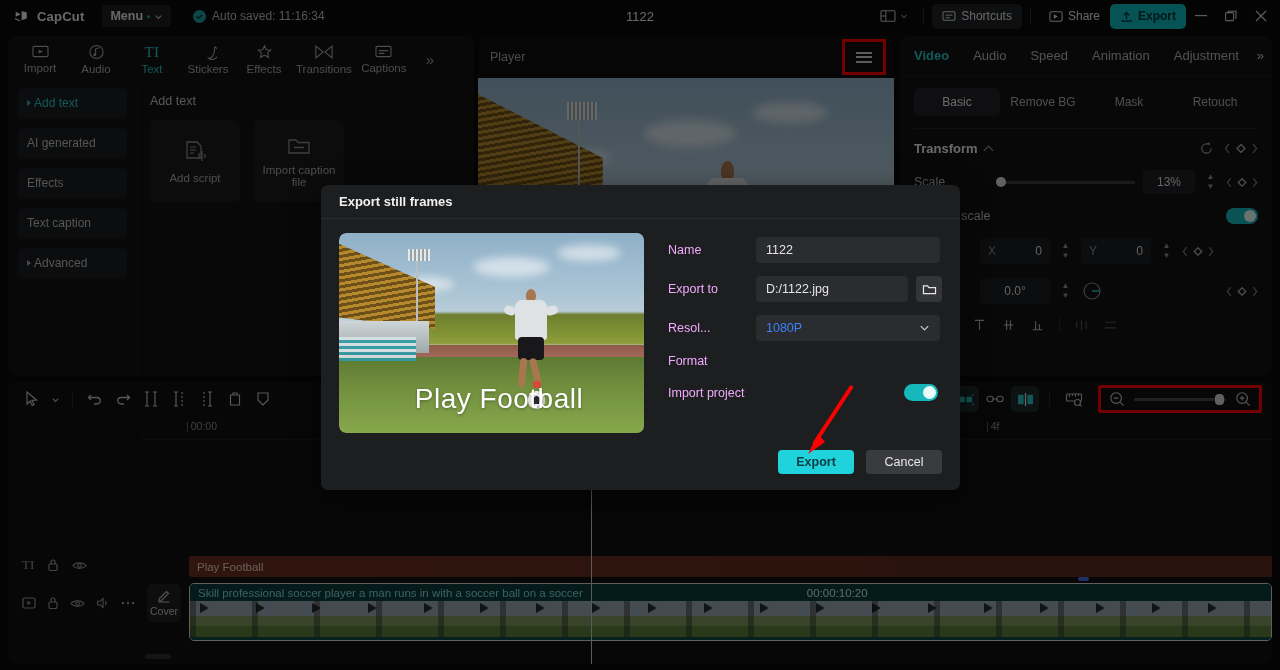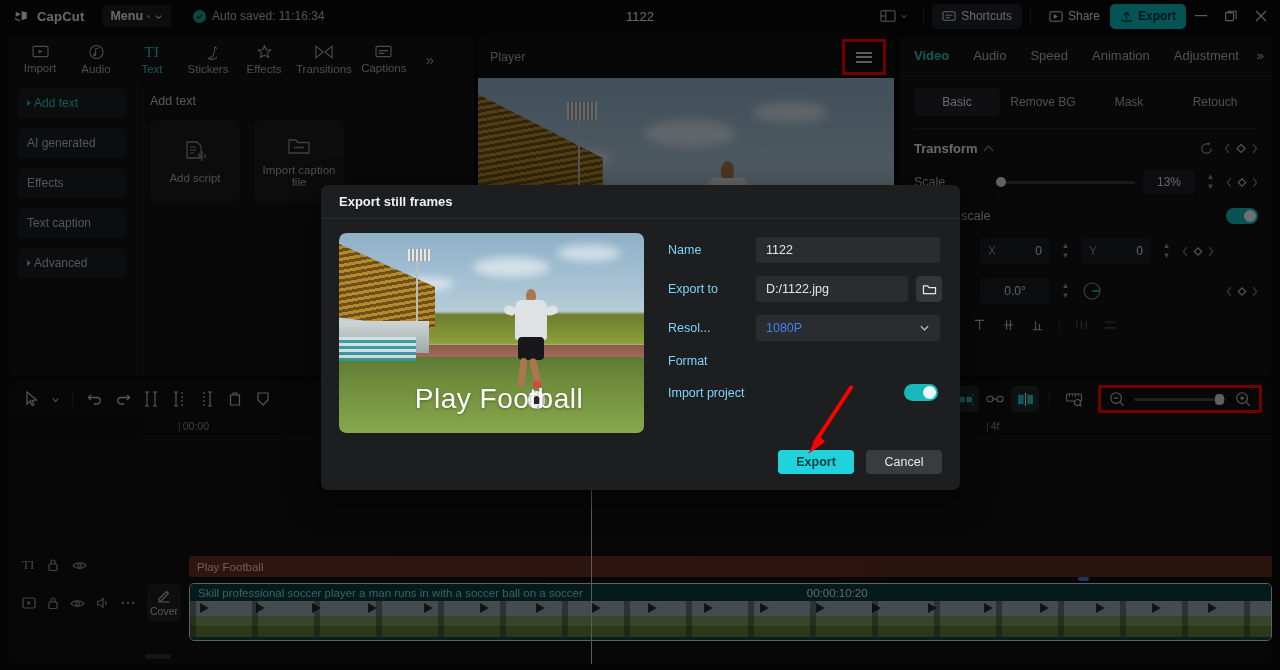--- a/index.html
+++ b/index.html
@@ -255,21 +255,21 @@
   }
   .modal-head { height: 34px; display: flex; align-items: center; padding-left: 18px;
                 font-size: 13px; font-weight: 700; color: #f0f0f0; border-bottom: 1px solid #2a2b2d; }
   .modal-body { display: flex; padding: 14px 18px 0 18px; }
   .thumb {
     width: 320px; height: 200px; border-radius: 7px; overflow: hidden; position: relative;
     background: #223;
   }
   .form { flex: 1; padding-left: 24px; padding-top: 4px; }
   .frow { display: flex; align-items: center; margin-bottom: 13px; }
-  .flabel { width: 88px; font-size: 12.5px; color: #7dd3fc; }
+  .flabel { width: 88px; font-size: 12.5px; color: #f0abfc; }
   .finput {
     height: 26px; border-radius: 4px; background: #2b2c2f;
     display: flex; align-items: center; padding: 0 10px;
     font-size: 12.5px; color: #e4e4e4;
   }
   .finput.name { width: 184px; }
   .finput.path { width: 152px; }
   .folder-btn { width: 26px; height: 26px; margin-left: 8px; border-radius: 4px;
                 background: #343539; display: flex; align-items: center; justify-content: center; cursor: pointer; }
   .fselect {
@@ -729,21 +729,21 @@
             <circle cx="8" cy="8" r="6" stroke="#c4c4c4" stroke-width="1.3" fill="none"></circle>
             <path d="M5.5 8 H10.5 M8 5.5 V10.5" stroke="#c4c4c4" stroke-width="1.3"></path>
             <path d="M12.6 12.6 L16.4 16.4" stroke="#c4c4c4" stroke-width="1.3"></path>
           </svg>
         </div>
       </div>
     </div>
 
     <div class="ruler">
       <div class="hdrcol"></div>
-      <span class="tick" style="left:170px">00:00</span>
+      <span class="tick" style="left:178px">00:00</span>
       <span class="tick" style="left:978px">4f</span>
       <div class="playhead-ruler"></div>
     </div>
 
     <div class="tracks">
 
       <div class="trackhdr" style="top:112px; height:26px;">
         <span class="hdr-ico">
           <span style="font-family:'Liberation Serif',serif;font-size:13px;color:#9a9a9a;">TI</span>
         </span>

